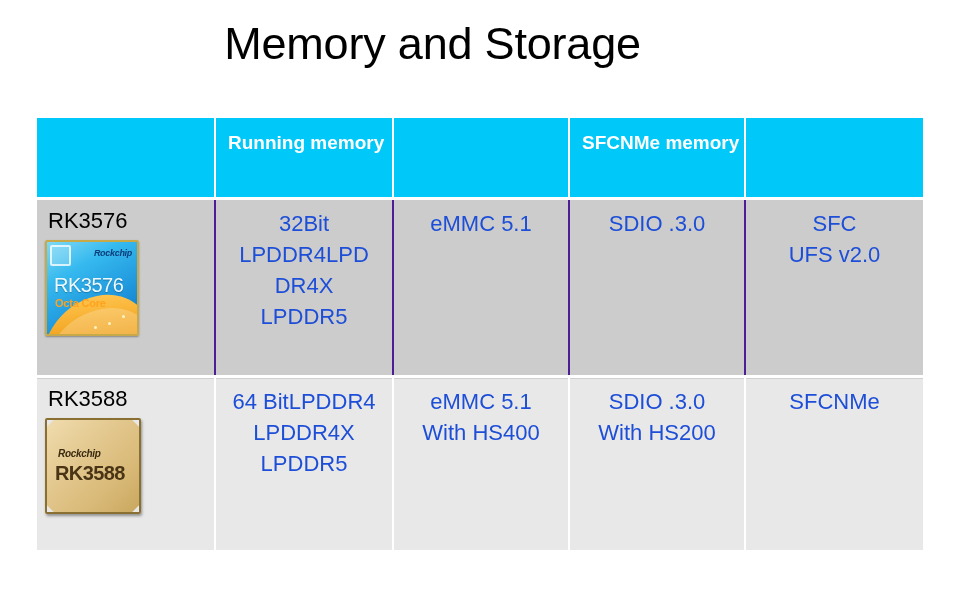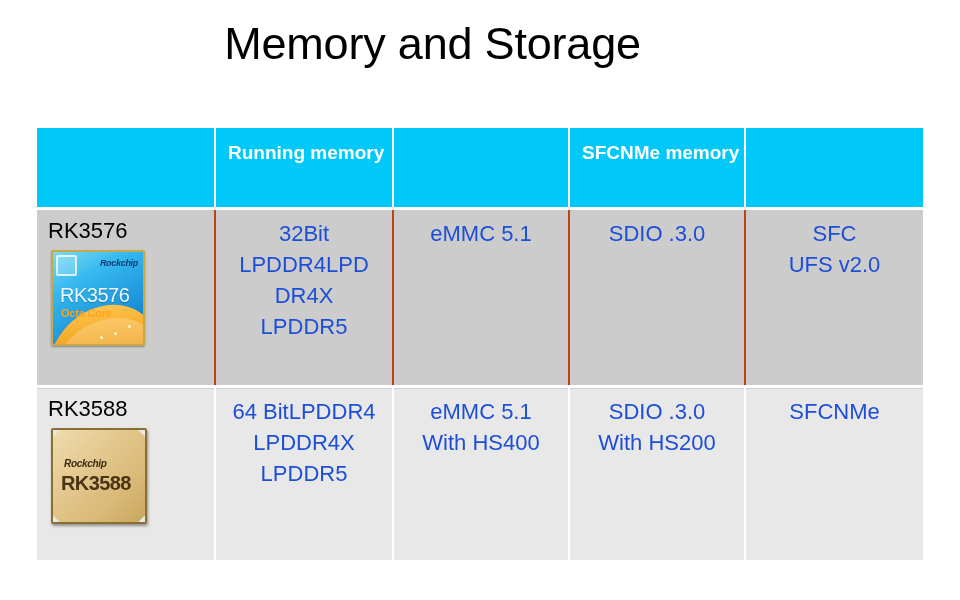--- a/index.html
+++ b/index.html
@@ -32,21 +32,21 @@
     font-weight: 400;
     color: #000000;
     letter-spacing: -0.2px;
     white-space: nowrap;
   }
 
   
   .spec-table {
     position: absolute;
     left: 37px;
-    top: 128px;
+    top: 118px;
     width: 886px;
     border-collapse: collapse;
     table-layout: fixed;
   }
   .spec-table td, .spec-table th {
     padding: 0;
     margin: 0;
     vertical-align: top;
     border: none;
   }
@@ -74,21 +74,21 @@
     line-height: 30px;
     padding: 10px 0 0 12px;
     text-align: left;
   }
 
   
   .row-a td {
     height: 178px;
     background: #cccccc;
     box-sizing: border-box;
-    border-right: 2px solid #c2410c;
+    border-right: 2px solid #4c1d95;
     border-bottom: 3px solid #ffffff;
   }
   .row-a td:last-child { border-right: none; }
 
   .row-b td {
     height: 174px;
     background: #e8e8e8;
     box-sizing: border-box;
     border-right: 2px solid #ffffff;
     box-shadow: inset 0 1px 0 #d0d0d0;
@@ -108,21 +108,21 @@
     font-size: 22px;
     line-height: 31px;
     color: #1d4ed8;
     text-align: center;
     padding: 8px 4px 0 4px;
     white-space: pre-line;
   }
 
   
   .chip-wrap {
-    padding-left: 14px;
+    padding-left: 8px;
     padding-top: 6px;
   }
 
   
   .chip-3576 {
     position: relative;
     width: 94px;
     height: 96px;
     box-sizing: border-box;
     border: 2px solid #c8a94a;

